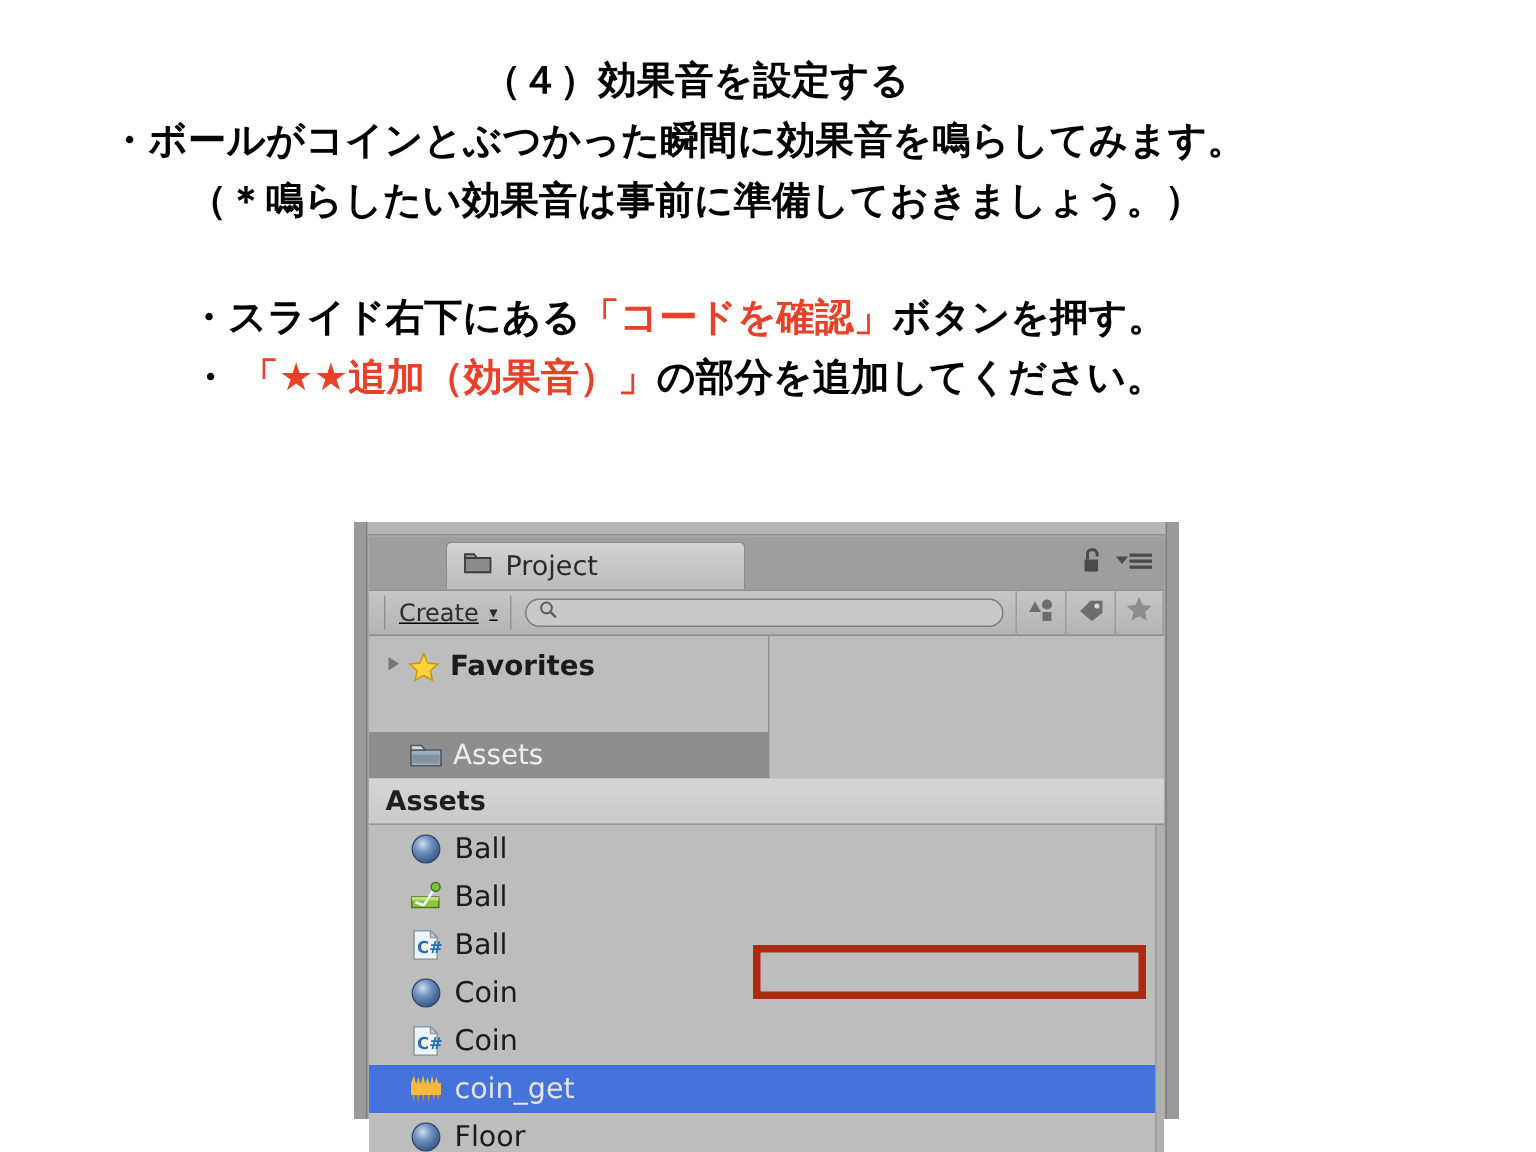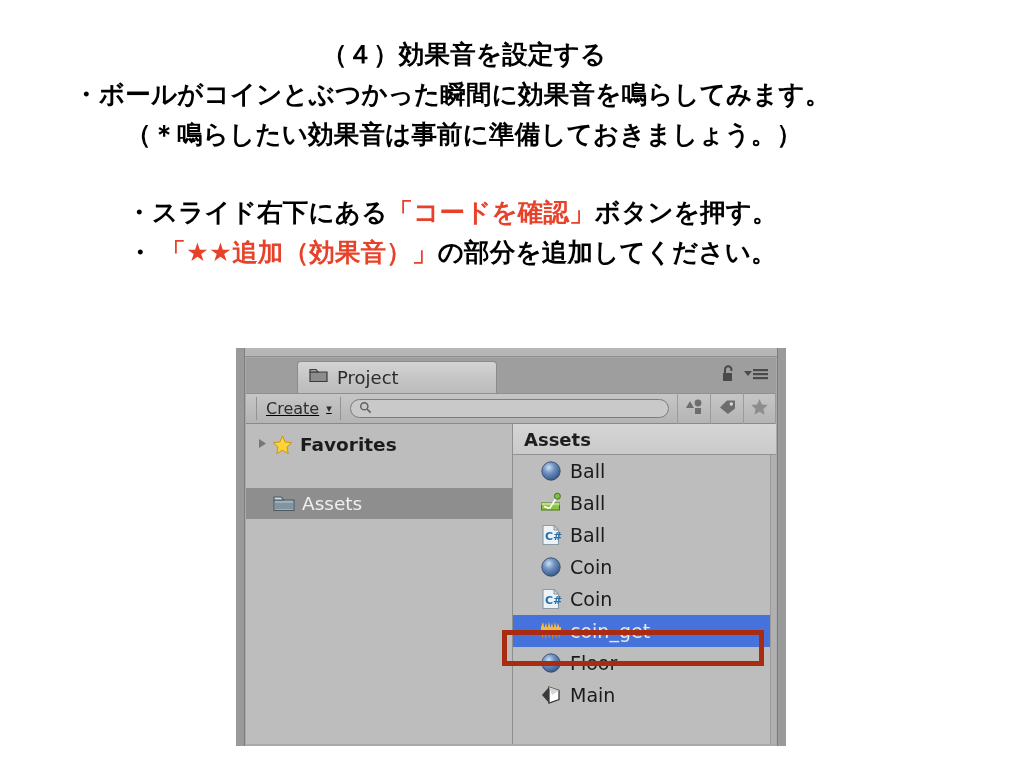--- a/index.html
+++ b/index.html
@@ -177,20 +177,21 @@
     box-sizing: border-box;
   }
   .tool-btn:last-child { border-right: 1px solid #9b9b9b; }
 
   
   .content {
     position: relative;
     height: 320px;
     display: flex;
     background: #bdbdbd;
+    flex-direction: column;
   }
   .tree-col {
     width: 267px;
     background: #bdbdbd;
     border-right: 1px solid #8f8f8f;
     box-sizing: border-box;
     position: relative;
   }
   .list-col {
     flex: 1;

